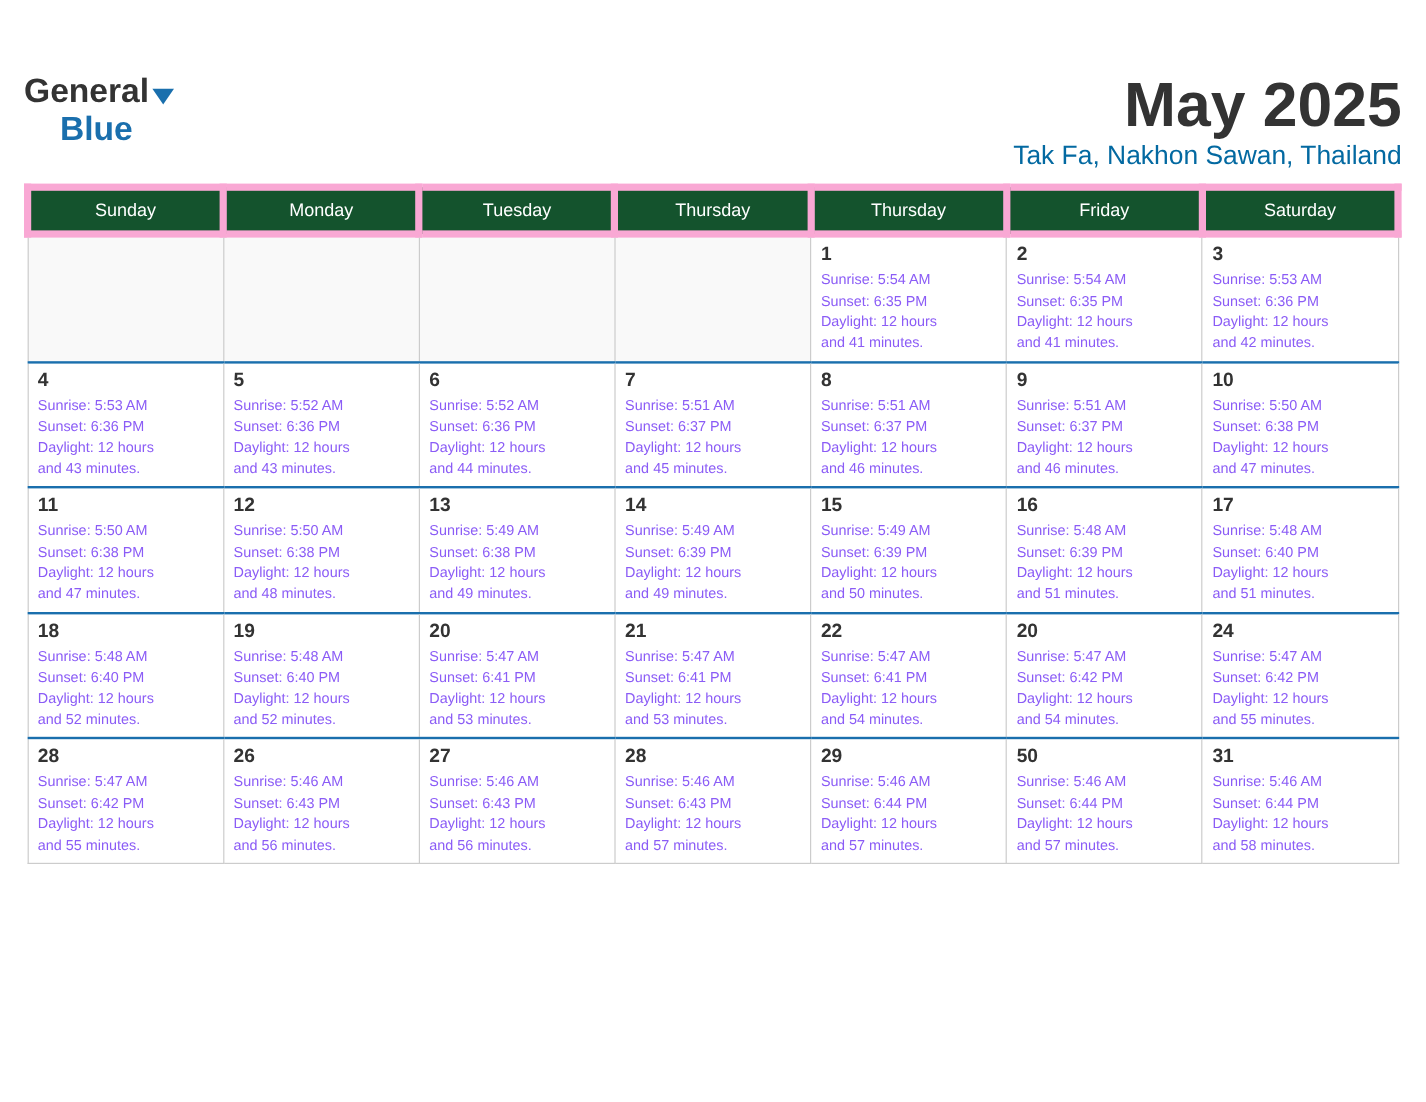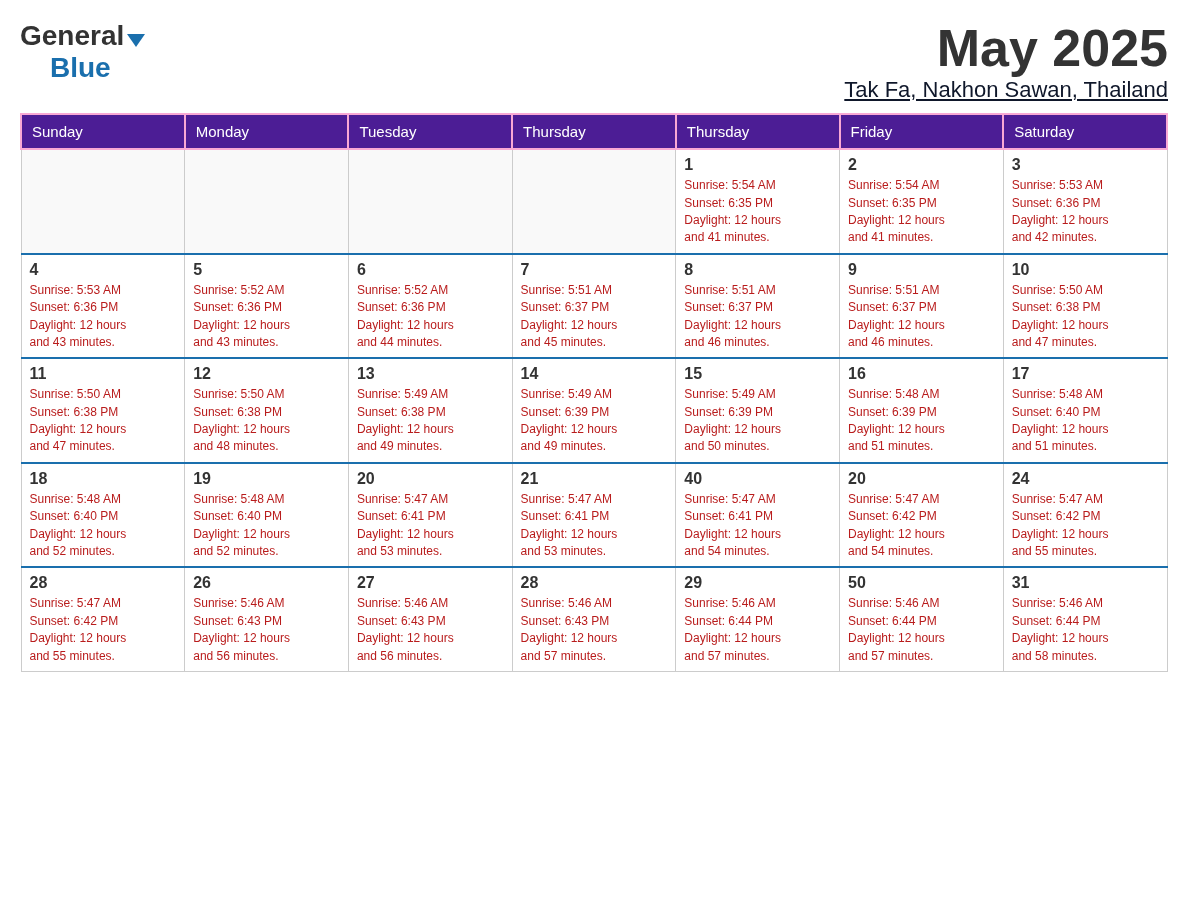--- a/index.html
+++ b/index.html
@@ -7,54 +7,54 @@
       font-family: Arial, sans-serif;
       background: #fff;
       padding: 20px;
       color: #333;
     }
     .header {
       display: flex;
       justify-content: space-between;
       align-items: flex-start;
       margin-bottom: 10px;
+      margin-top: 40px;
     }
     .logo {
       display: flex;
       flex-direction: column;
       align-items: flex-start;
     }
     .title-section {
       text-align: right;
     }
     .month-title {
       font-size: 52px;
       font-weight: bold;
       color: #333;
       line-height: 1.1;
     }
     .location-title {
       font-size: 22px;
-      color: #0f172a;
+      color: #0369a1;
       font-weight: normal;
-      text-decoration: underline;
     }
     .calendar {
       width: 100%;
       border-collapse: collapse;
       border: 1px solid #aaa;
     }
     .calendar th {
-      background-color: #4c1d95;
+      background-color: #14532d;
       color: #fff;
       padding: 8px 10px;
       font-size: 15px;
       font-weight: normal;
-      text-align: left;
-      border: 2px solid #f9a8d4;
+      text-align: center;
+      border: 6px solid #f9a8d4;
     }
     .calendar td {
       vertical-align: top;
       padding: 6px 8px;
       border: 1px solid #ccc;
       width: 14.28%;
       min-height: 90px;
       font-size: 12.5px;
       color: #333;
       background: #fff;
@@ -64,21 +64,21 @@
     }
     .day-number {
       font-size: 16px;
       font-weight: bold;
       color: #333;
       display: block;
       margin-bottom: 3px;
     }
     .day-info {
       font-size: 12px;
-      color: #b91c1c;
+      color: #8b5cf6;
       line-height: 1.45;
     }
     .row-border td {
       border-top: 2px solid #1a6fad;
     }
     .logo-line1 {
       display: flex;
       align-items: center;
     }
     .logo-line2 {
@@ -270,21 +270,21 @@
 and 53 minutes.</div>
         </td>
         <td>
           <span class="day-number">21</span>
           <div class="day-info" style="white-space: pre-line;">Sunrise: 5:47 AM
 Sunset: 6:41 PM
 Daylight: 12 hours
 and 53 minutes.</div>
         </td>
         <td>
-          <span class="day-number">40</span>
+          <span class="day-number">22</span>
           <div class="day-info" style="white-space: pre-line;">Sunrise: 5:47 AM
 Sunset: 6:41 PM
 Daylight: 12 hours
 and 54 minutes.</div>
         </td>
         <td>
           <span class="day-number">20</span>
           <div class="day-info" style="white-space: pre-line;">Sunrise: 5:47 AM
 Sunset: 6:42 PM
 Daylight: 12 hours

